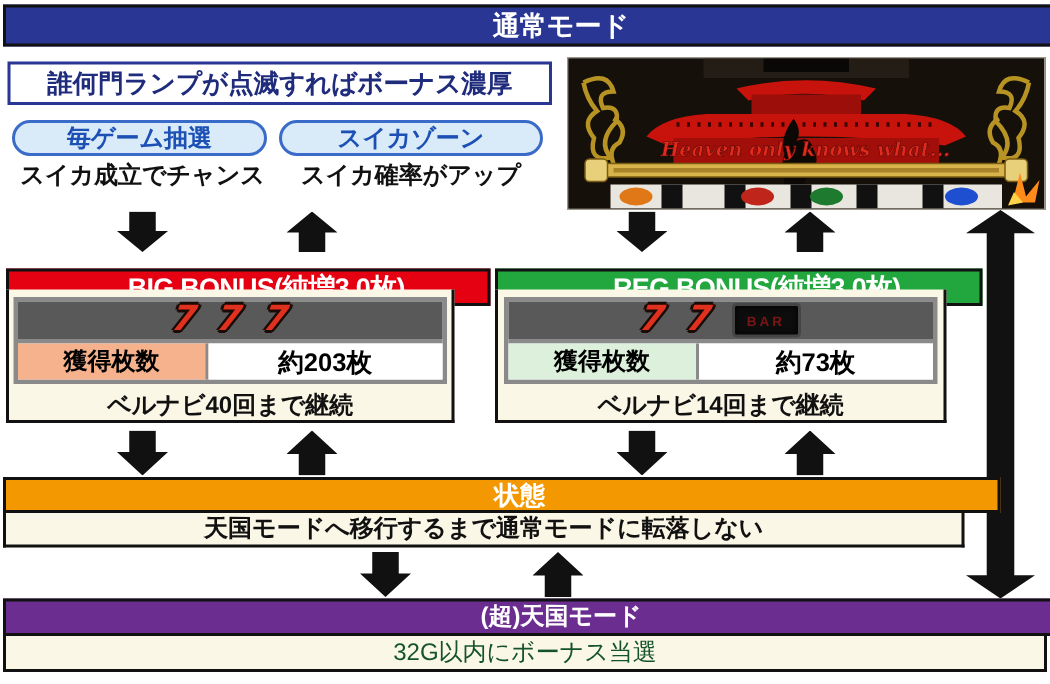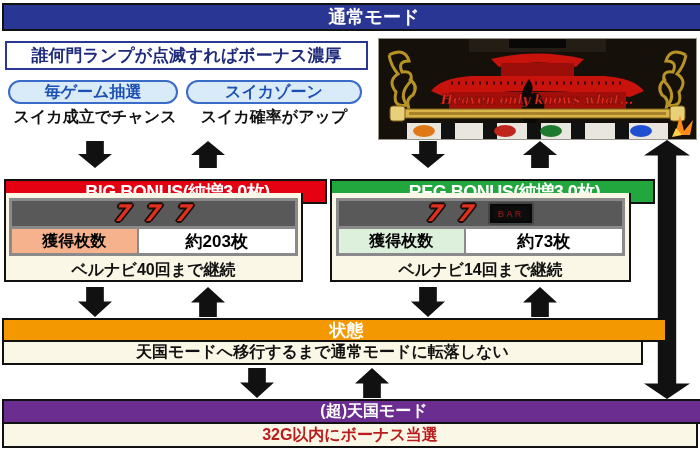--- a/index.html
+++ b/index.html
@@ -63,21 +63,21 @@
         box-shadow:inset 0 0 4px #000;display:flex;align-items:center;justify-content:center;
         color:#7a1515;font-size:9px;font-weight:bold;letter-spacing:2px;}
 
   .state-banner{left:2px;top:318px;width:637px;height:20px;background:var(--state_banner);font-size:17px;}
   .state-body{position:absolute;left:2px;top:342px;width:637px;height:21px;background:var(--panel_bg);
         border:2px solid #111;border-top:none;display:flex;align-items:center;justify-content:center;
         font-weight:bold;font-size:16px;color:#111;white-space:nowrap;}
   .heaven-banner{left:2px;top:399px;width:692px;height:21px;background:var(--heaven_banner);font-size:16px;}
   .heaven-body{position:absolute;left:2px;top:424px;width:692px;height:22px;background:var(--panel_bg);
         border:2px solid #111;border-top:none;display:flex;align-items:center;justify-content:center;
-        font-weight:bold;font-size:16px;color:#b91c1c;white-space:nowrap;}
+        font-weight:normal;font-size:16px;color:#14532d;white-space:nowrap;}
 </style>
 </head>
 <body>
 
 <div id="stage">
 
   <div class="banner top-banner">
     <span>通常モード</span>
   </div>
 

